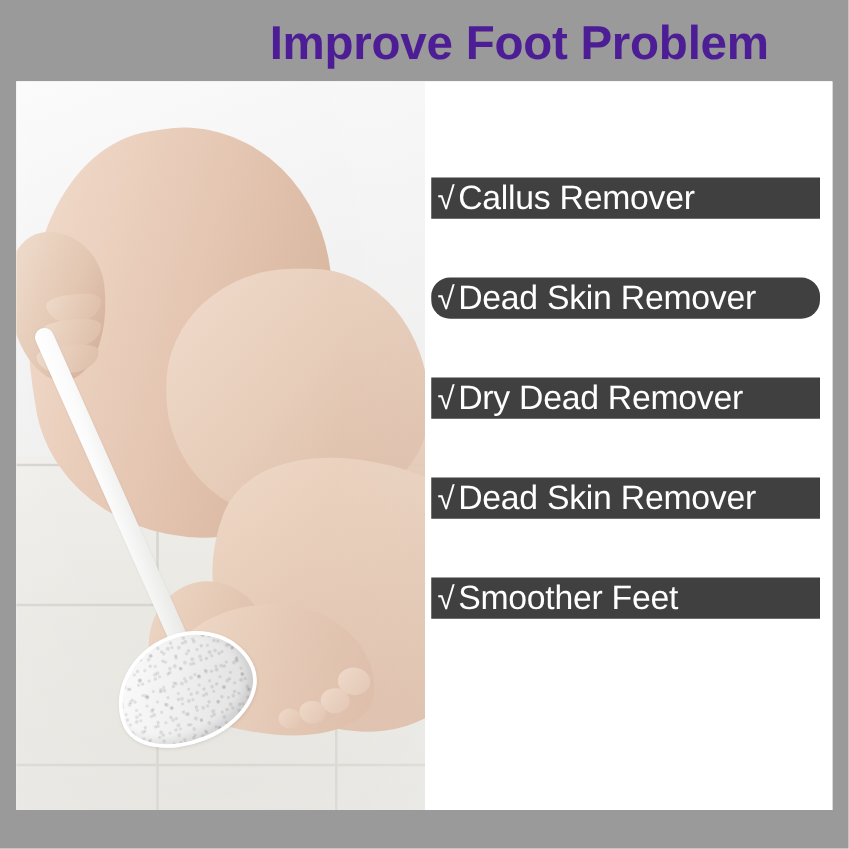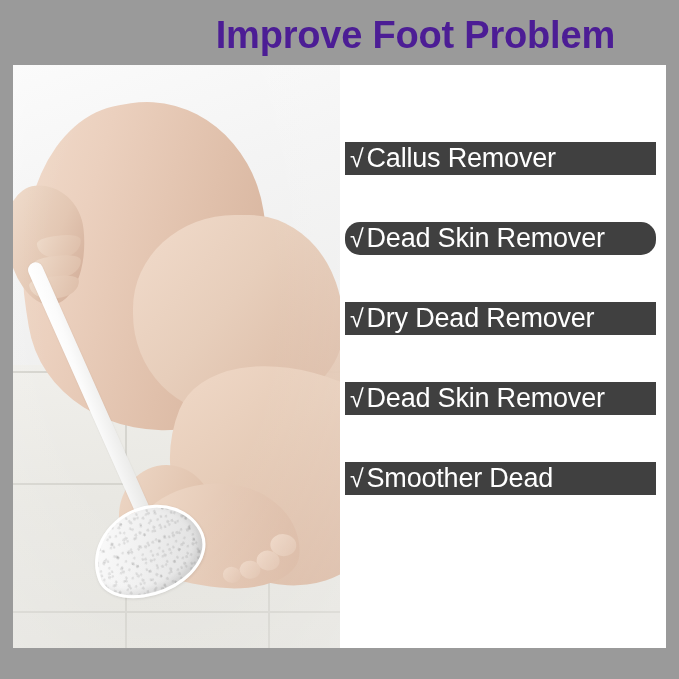--- a/index.html
+++ b/index.html
@@ -285,20 +285,20 @@
       </div>
 
       <div class="feature-item" style="top:317px;">
         <div class="feature-label">
           <span class="check-glyph">√</span><span>Dead Skin Remover</span>
         </div>
       </div>
 
       <div class="feature-item" style="top:397px;">
         <div class="feature-label">
-          <span class="check-glyph">√</span><span>Smoother Dead</span>
+          <span class="check-glyph">√</span><span>Smoother Feet</span>
         </div>
       </div>
 
 
     </div>
   </div>
 </div>
 
 </body></html>

